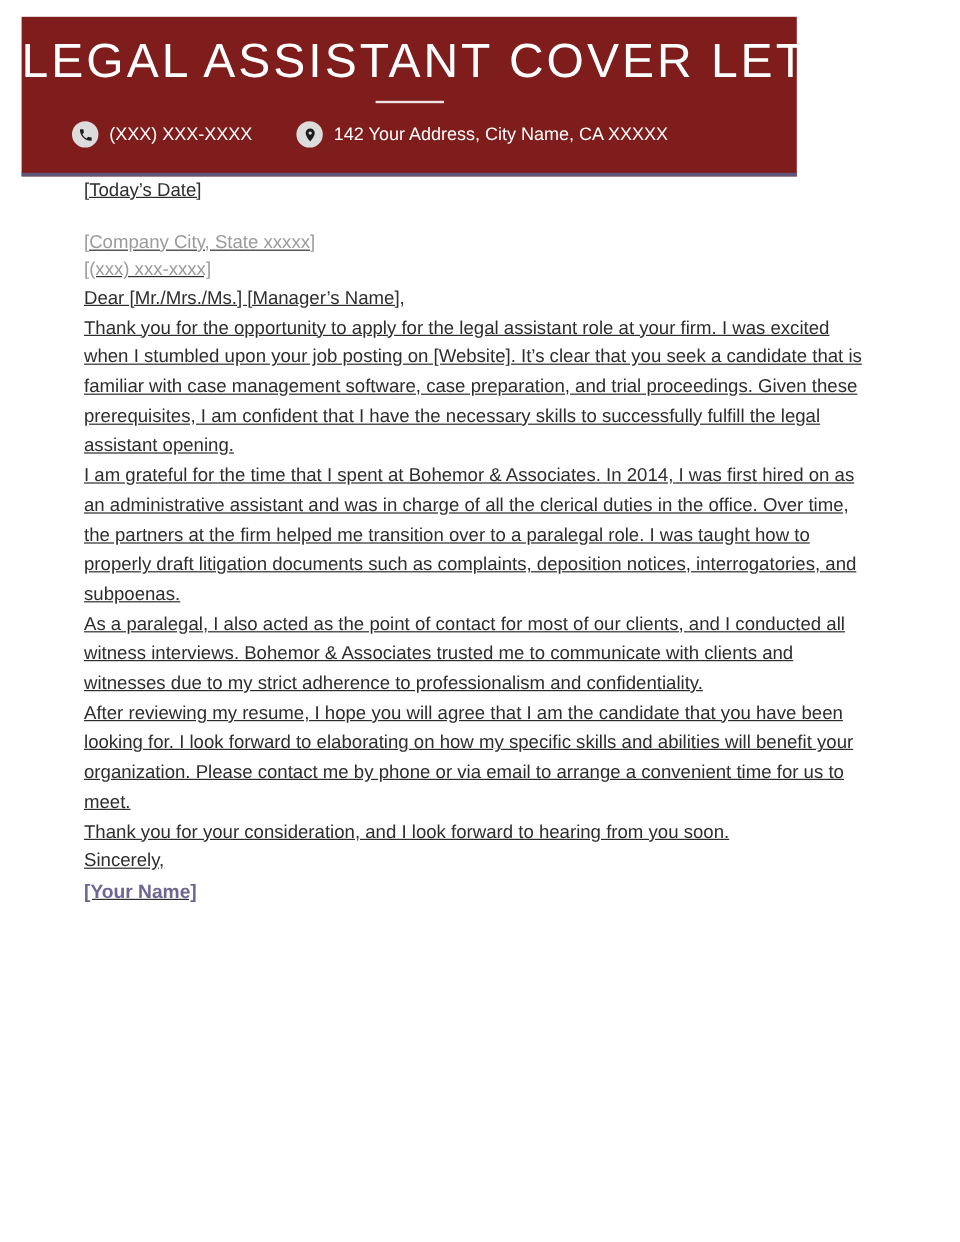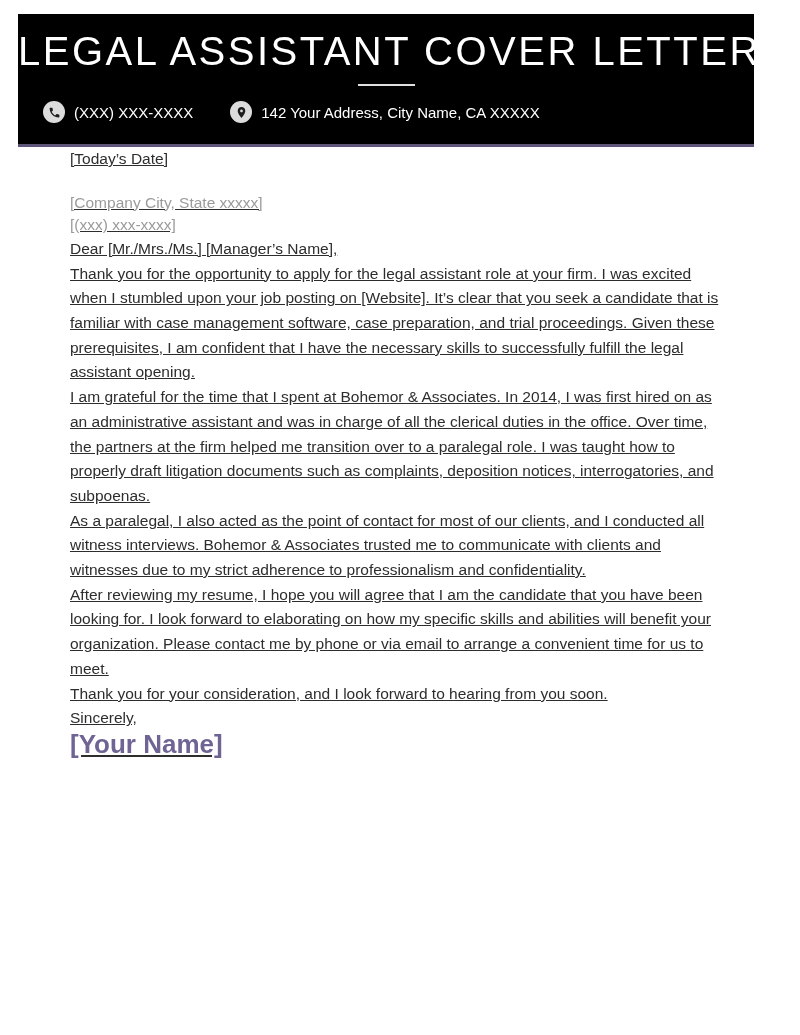--- a/index.html
+++ b/index.html
@@ -10,24 +10,24 @@
     background: #ffffff;
     font-family: "Liberation Sans", sans-serif;
     overflow: hidden;
   }
 
   
   .banner {
     position: absolute;
     left: 18px;
     top: 14px;
-    width: 736px;
+    width: 646px;
     height: 133px;
     box-sizing: border-box;
-    background: #000000;
+    background: #7f1d1d;
     border-bottom: 3px solid #5e5578;
     text-align: center;
   }
   .banner-title {
     margin: 0;
     padding-top: 15px;
     font-size: 40px;
     line-height: 44px;
     font-weight: 300;
     letter-spacing: 2.5px;
@@ -38,21 +38,21 @@
     width: 57px;
     height: 2px;
     margin: 11px auto 0;
     background: rgba(255,255,255,0.88);
   }
   .contacts {
     display: flex;
     align-items: center;
     gap: 37px;
     margin-top: 15px;
-    padding-left: 25px;
+    padding-left: 42px;
     text-align: left;
   }
   .contact {
     display: flex;
     align-items: center;
     gap: 9px;
     color: #ffffff;
     font-size: 15px;
     white-space: nowrap;
   }
@@ -86,21 +86,21 @@
     line-height: 22.6px;
     color: #9b9b9b;
   }
   .bracket-dark { color: #2d2d2d; }
   .salutation { margin-top: 13px; }
   .para { margin-top: 18px; }
   .closing { margin-top: 19px; }
   .signature {
     margin-top: 21px;
     color: #6f6494;
-    font-size: 26px;
+    font-size: 16px;
     font-weight: bold;
     line-height: 26px;
   }
 </style>
 </head>
 <body>
 
 <div class="page">
 
   <header class="banner">

